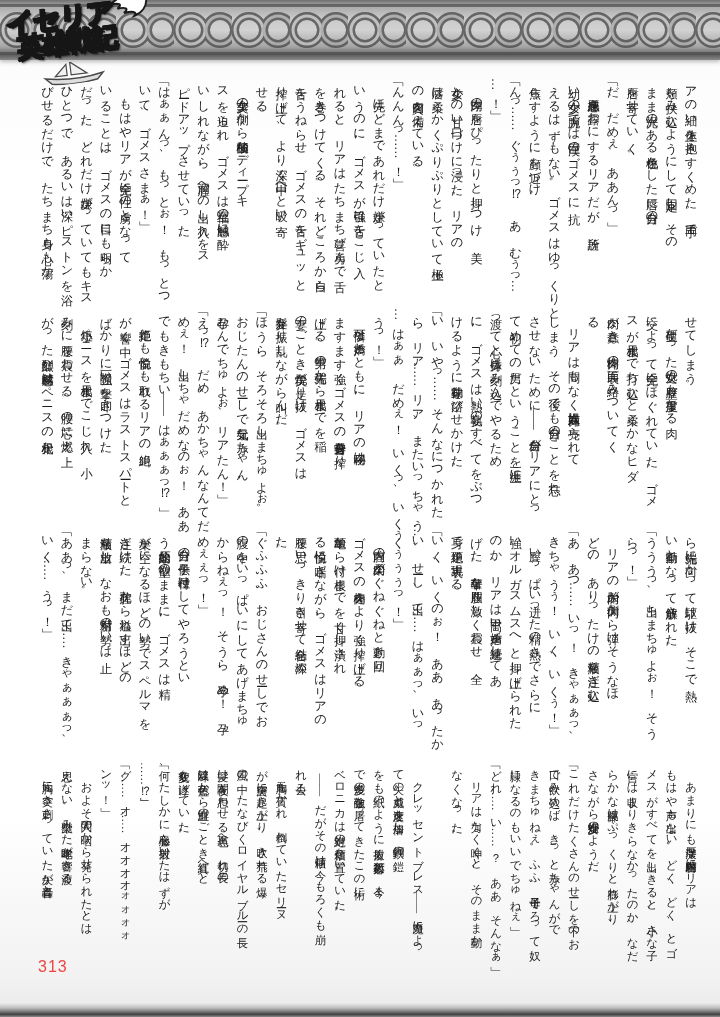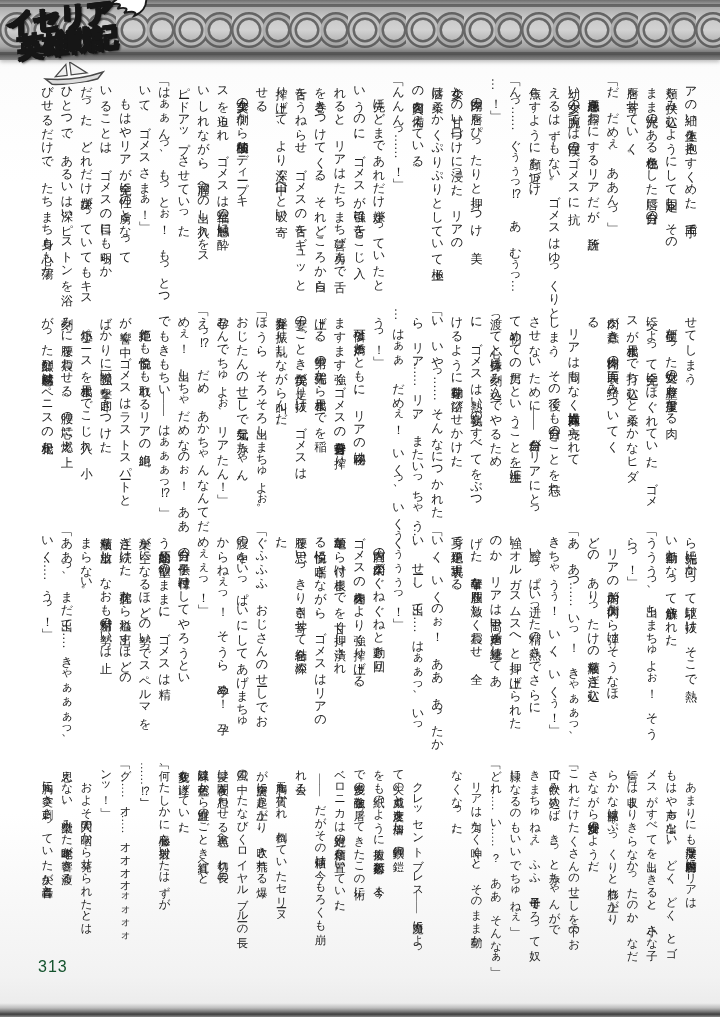--- a/index.html
+++ b/index.html
@@ -46,21 +46,21 @@
   }
   .band p.tcol { margin:0; line-height:19.5px; white-space:nowrap; }
   #band1 { top:78px;  height:224px; font-size:12.2px; }
   #band2 { top:308px; height:224px; font-size:12.2px; }
   #band3 { top:528px; height:224px; font-size:12.2px; }
   #band4 { top:762px; height:202px; font-size:11.4px; }
 
   
   .page-number {
     position:absolute; left:38px; top:958px;
-    font-family:"Liberation Sans", sans-serif; font-size:16px; color:#14532d; letter-spacing:1px;
+    font-family:"Liberation Sans", sans-serif; font-size:16px; color:#ef4444; letter-spacing:1px;
   }
   .bottom-edge {
     position:absolute; bottom:0; left:0; width:720px; height:14px;
     background:linear-gradient(180deg,#ededed 0%, #bdbdbd 35%, #6f6f6f 65%, #3f3f3f 80%, #8b8b8b 100%);
   }
 </style>
 </head>
 <body>
 
 <div class="banner">

